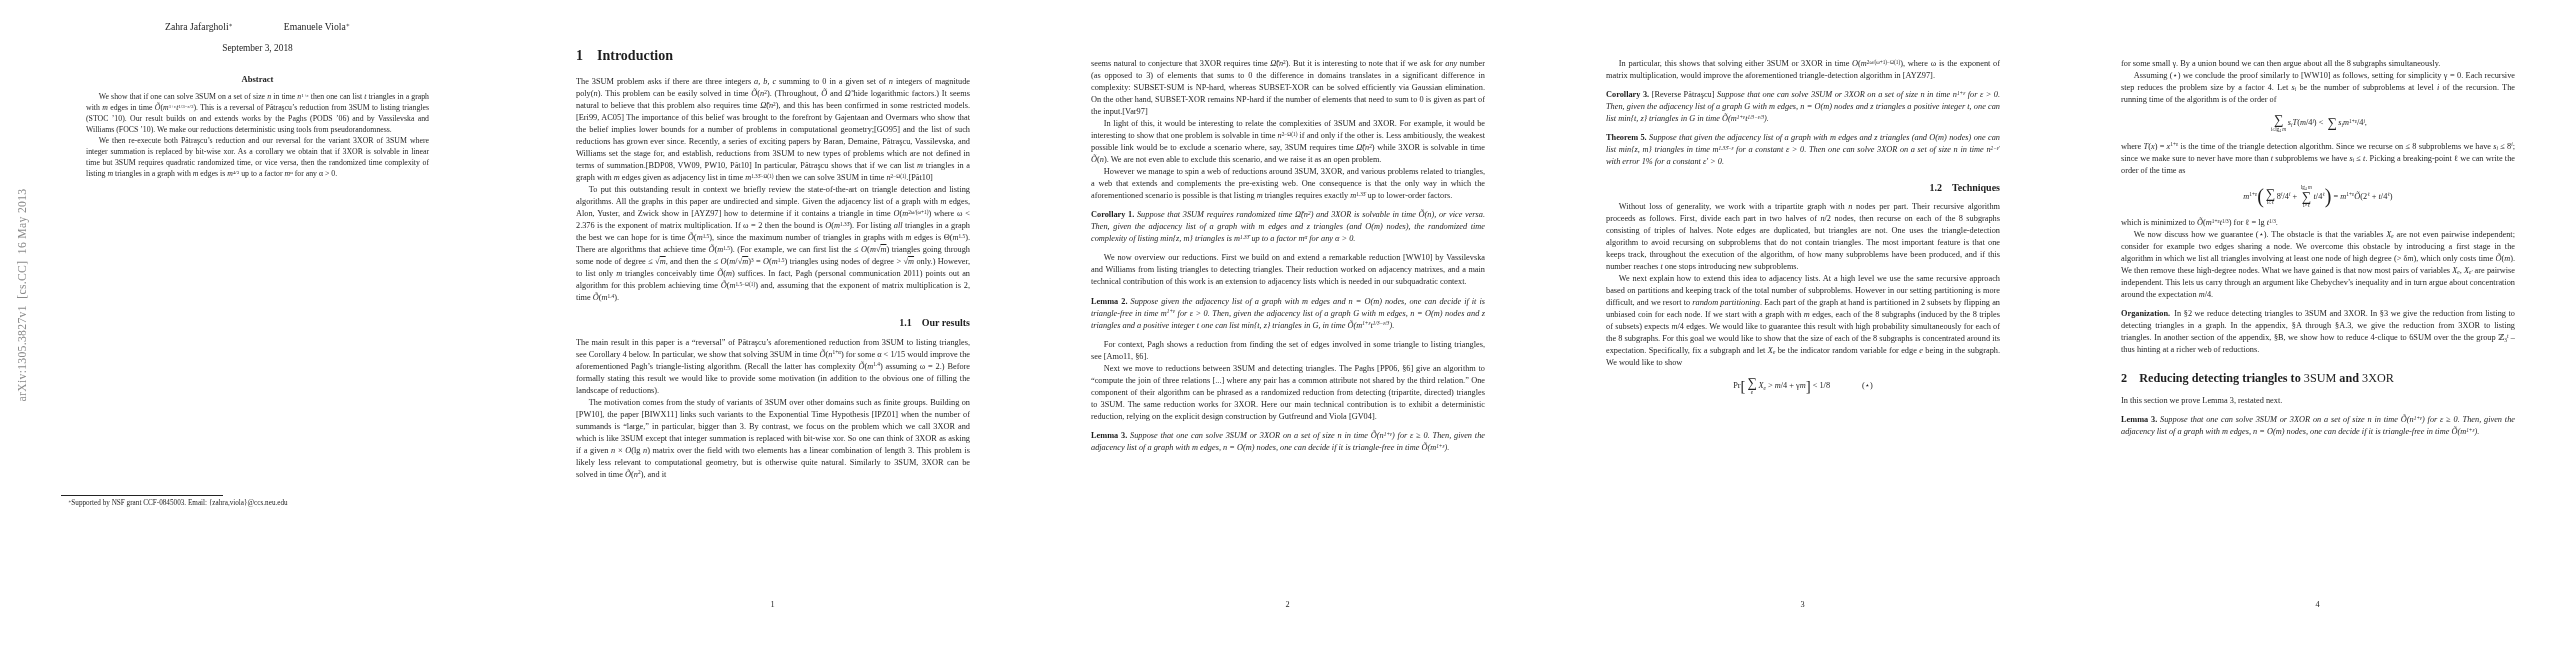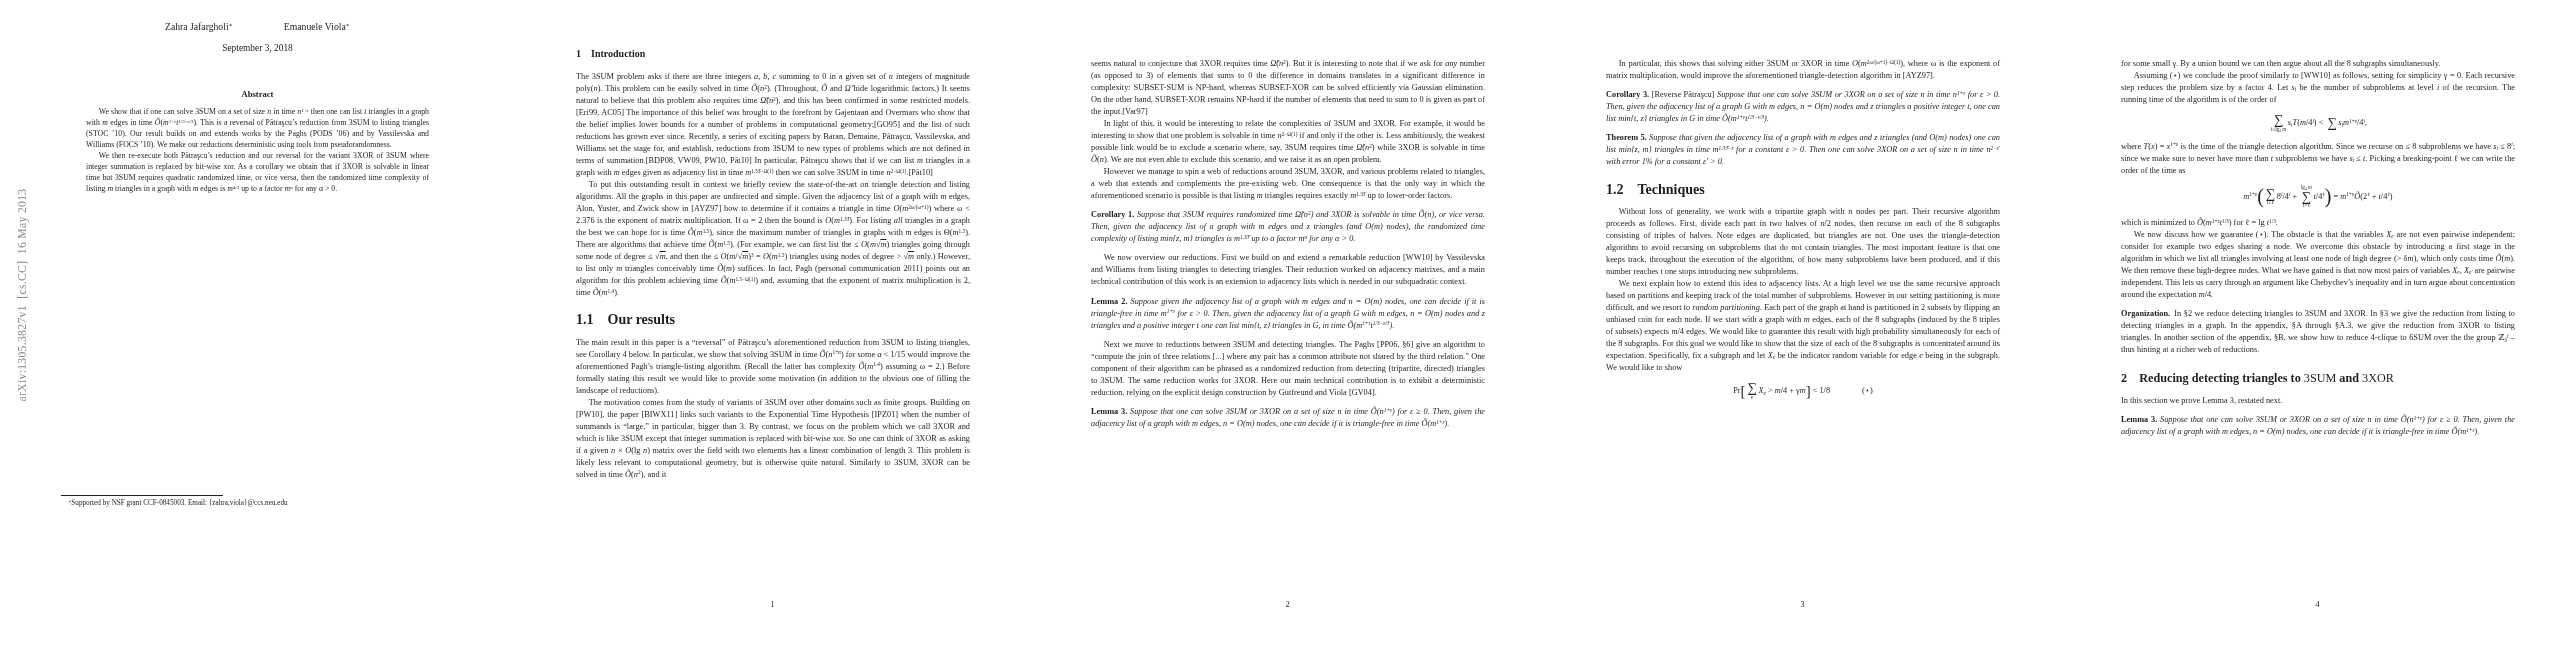--- a/index.html
+++ b/index.html
@@ -5,30 +5,30 @@
   html,body{margin:0;padding:0;background:#ffffff;}
   body{width:2576px;height:667px;overflow:hidden;}
   .strip{display:flex;width:2576px;height:667px;background:#fff;}
   .page{position:relative;width:515px;height:667px;background:#fff;overflow:hidden;
         font-family:"Liberation Serif","DejaVu Serif",serif;color:#1e1e1e;flex:0 0 515px;}
   .content{position:absolute;left:61px;width:394px;top:0;}
   
   .t-title{margin-top:83px;text-align:center;font-size:14.5px;letter-spacing:0.2px;}
   .t-authors{margin-top:21px;display:flex;justify-content:center;gap:51px;font-size:9.7px;}
   .t-date{margin-top:10.6px;text-align:center;font-size:9.4px;}
-  .t-abs-head{margin-top:36px;text-align:center;font-weight:bold;font-size:8.6px;}
+  .t-abs-head{margin-top:21px;text-align:center;font-weight:bold;font-size:8.6px;}
   .t-abs{margin:7.2px auto 0;width:343px;font-size:7.8px;line-height:11px;text-align:justify;}
   .t-abs + .t-abs{margin-top:0;}
   .fn-rule{position:absolute;left:61px;top:495px;width:162px;border-top:0.9px solid #222;}
   .t-fnote{position:absolute;left:61px;top:499px;width:394px;font-size:7.2px;line-height:9.4px;text-indent:7.2px;}
   
-  .h1{margin:48px 0 12.2px;font-size:10px;font-weight:bold;}
+  .h1{margin:48px 0 12.2px;font-size:14px;font-weight:bold;}
   .h1s{margin:14.5px 0 9px;font-size:12.2px;font-weight:bold;}
   .h1s .rm,.h1 .rm{font-weight:normal;}
-  .h2{margin:13.3px 0 8.3px;font-size:14px;font-weight:bold;}
+  .h2{margin:13.3px 0 8.3px;font-size:10px;font-weight:bold;text-align:right;}
   .p{margin:0;font-size:8.3px;line-height:12px;text-align:justify;}
   .first{margin-top:58px;}
   .ind{text-indent:12.8px;}
   .thm{margin:7.2px 0;font-size:8.3px;line-height:12px;text-align:justify;}
   .eq{margin:8.3px 0;text-align:center;font-size:8.3px;}
   .sum{display:inline-flex;flex-direction:column;align-items:center;vertical-align:middle;line-height:1;margin:0 1.7px;}
   .sum .sg{font-size:13.3px;line-height:0.95;}
   .sum .sl{font-size:5.3px;line-height:1.05;}
   .sg2{font-size:13.3px;vertical-align:middle;line-height:0;margin:0 1.7px;}
   .bp{font-size:20px;font-weight:300;vertical-align:middle;line-height:0;position:relative;top:-1.1px;}
@@ -73,20 +73,21 @@
   </div>
 
   <div class="page">
     <div class="content">
       <div class="p first">seems natural to conjecture that 3XOR requires time <i>Ω̃</i>(<i>n</i><sup>2</sup>). But it is interesting to note that if we ask for <i>any</i> number (as opposed to 3) of elements that sums to 0 the difference in domains translates in a significant difference in complexity: SUBSET-SUM is NP-hard, whereas SUBSET-XOR can be solved efficiently via Gaussian elimination. On the other hand, SUBSET-XOR remains NP-hard if the number of elements that need to sum to 0 is given as part of the input.[Var97]</div>
       <div class="p ind">In light of this, it would be interesting to relate the complexities of 3SUM and 3XOR. For example, it would be interesting to show that one problem is solvable in time <i>n</i><sup>2−Ω(1)</sup> if and only if the other is. Less ambitiously, the weakest possible link would be to exclude a scenario where, say, 3SUM requires time <i>Ω̃</i>(<i>n</i><sup>2</sup>) while 3XOR is solvable in time <i>Õ</i>(<i>n</i>). We are not even able to exclude this scenario, and we raise it as an open problem.</div>
       <div class="p ind">However we manage to spin a web of reductions around 3SUM, 3XOR, and various problems related to triangles, a web that extends and complements the pre-existing web. One consequence is that the only way in which the aforementioned scenario is possible is that listing <i>m</i> triangles requires exactly <i>m</i><sup>1.33̄</sup> up to lower-order factors.</div>
       <div class="thm"><b>Corollary 1.</b> <i>Suppose that 3SUM requires randomized time Ω̃(n<sup>2</sup>) and 3XOR is solvable in time Õ(n), or vice versa. Then, given the adjacency list of a graph with m edges and z triangles (and O(m) nodes), the randomized time complexity of listing min{z, m} triangles is m<sup>1.33̄</sup> up to a factor m<sup>α</sup> for any α &gt; 0.</i></div>
       <div class="p ind">We now overview our reductions. First we build on and extend a remarkable reduction [WW10] by Vassilevska and Williams from listing triangles to detecting triangles. Their reduction worked on adjacency matrixes, and a main technical contribution of this work is an extension to adjacency lists which is needed in our subquadratic context.</div>
       <div class="thm"><b>Lemma 2.</b> <i>Suppose given the adjacency list of a graph with m edges and n = O(m) nodes, one can decide if it is triangle-free in time m<sup>1+ε</sup> for ε &gt; 0. Then, given the adjacency list of a graph G with m edges, n = O(m) nodes and z triangles and a positive integer t one can list min{t, z} triangles in G, in time Õ(m<sup>1+ε</sup>t<sup>1/3−ε/3</sup>).</i></div>
+      <div class="p ind">For context, Pagh shows a reduction from finding the set of edges involved in some triangle to listing triangles, see [Amo11, §6].</div>
       <div class="p ind">Next we move to reductions between 3SUM and detecting triangles. The Paghs [PP06, §6] give an algorithm to “compute the join of three relations [...] where any pair has a common attribute not shared by the third relation.” One component of their algorithm can be phrased as a randomized reduction from detecting (tripartite, directed) triangles to 3SUM. The same reduction works for 3XOR. Here our main technical contribution is to exhibit a deterministic reduction, relying on the explicit design construction by Gutfreund and Viola [GV04].</div>
       <div class="thm"><b>Lemma 3.</b> <i>Suppose that one can solve 3SUM or 3XOR on a set of size n in time Õ(n<sup>1+ε</sup>) for ε ≥ 0. Then, given the adjacency list of a graph with m edges, n = O(m) nodes, one can decide if it is triangle-free in time Õ(m<sup>1+ε</sup>).</i></div>
     </div>
     <div class="pagenum">2</div>
   </div>
 
   <div class="page">
     <div class="content">
       <div class="p first ind">In particular, this shows that solving either 3SUM or 3XOR in time <i>O</i>(<i>m</i><sup>2ω/(ω+1)−Ω(1)</sup>), where ω is the exponent of matrix multiplication, would improve the aforementioned triangle-detection algorithm in [AYZ97].</div>
       <div class="thm"><b>Corollary 3.</b> [Reverse Pătraşcu] <i>Suppose that one can solve 3SUM or 3XOR on a set of size n in time n<sup>1+ε</sup> for ε &gt; 0. Then, given the adjacency list of a graph G with m edges, n = O(m) nodes and z triangles a positive integer t, one can list min{t, z} triangles in G in time Õ(m<sup>1+ε</sup>t<sup>1/3−ε/3</sup>).</i></div>

